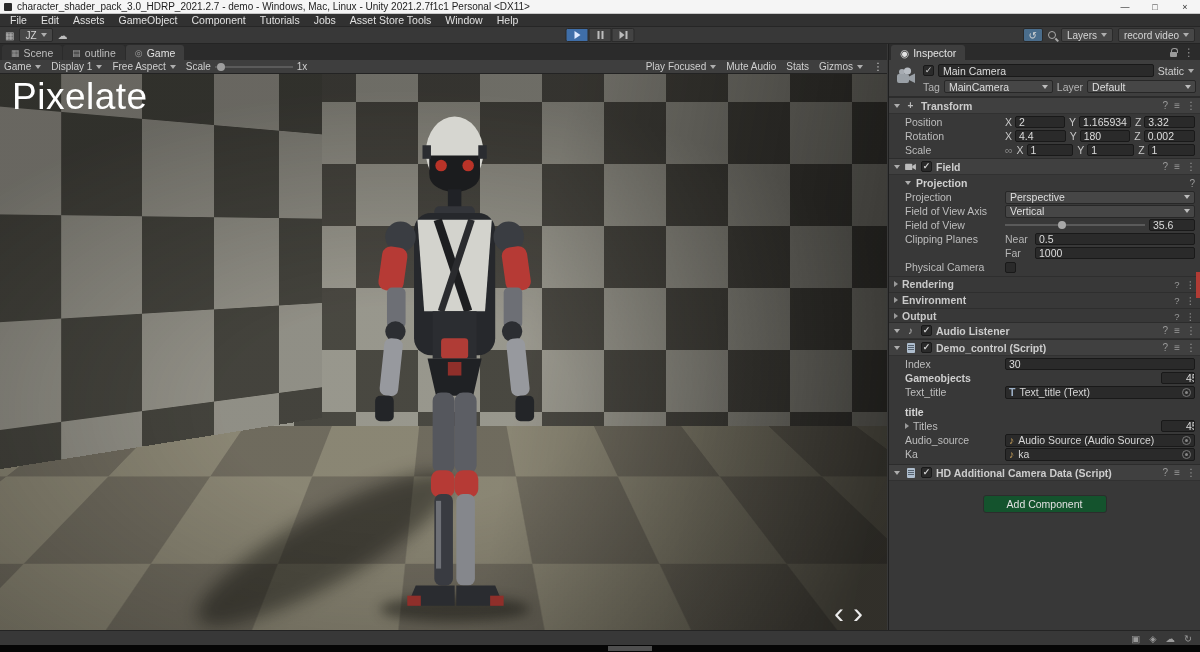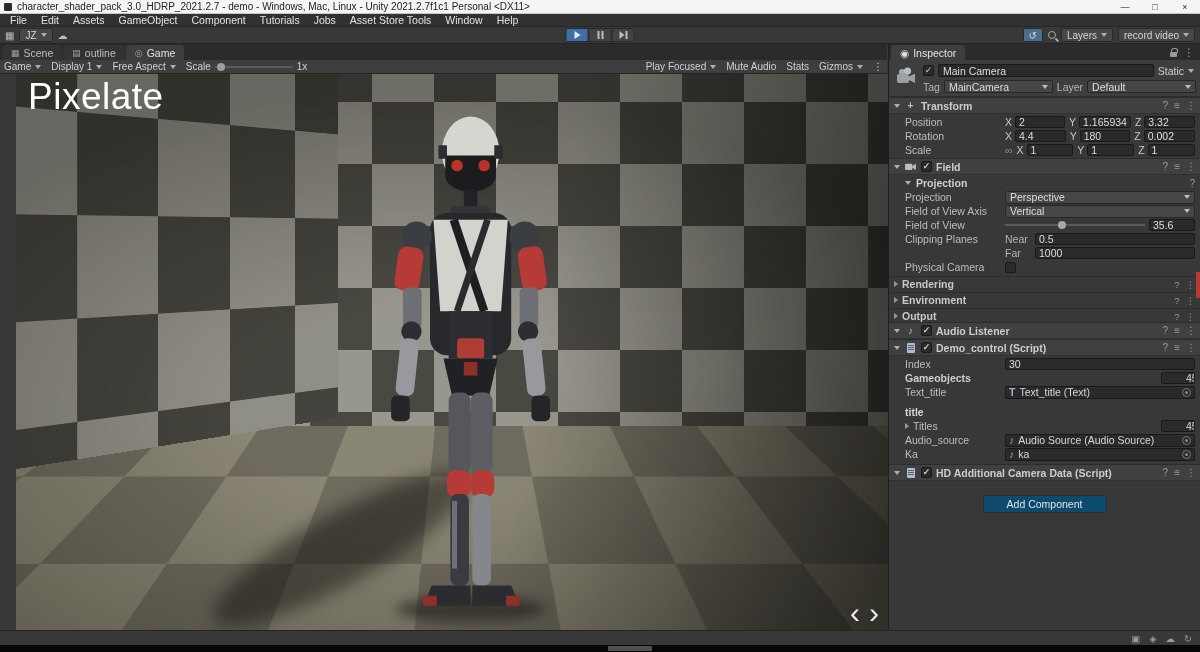--- a/index.html
+++ b/index.html
@@ -50,21 +50,21 @@
   .tab{height:15px;background:#333333;color:#bdbdbd;display:flex;align-items:center;gap:4px;padding:0 9px;border-radius:3px 3px 0 0;}
   .tab.active{background:#3e3e3e;color:#e2e2e2;}
   .tab .t-ico{font-size:9px;color:#9f9f9f;}
   .gv-toolbar{height:14px;background:#3e3e3e;border-bottom:1px solid #232323;display:flex;align-items:center;font-size:10px;color:#cfcfcf;padding:0 4px;gap:10px;}
   .gvt-item{display:flex;align-items:center;gap:4px;}
   .gvt-right{margin-left:auto;display:flex;align-items:center;gap:10px;}
   .scale-track{width:78px;height:2px;background:#5a5a5a;position:relative;}
   .scale-knob{position:absolute;left:2px;top:-3px;width:8px;height:8px;border-radius:50%;background:#9e9e9e;}
 
   
-  .viewport{position:absolute;left:16px;top:30px;width:887px;height:576px;background:#45443e;overflow:hidden;}
+  .viewport{position:absolute;left:0;top:30px;width:887px;height:576px;background:#45443e;overflow:hidden;}
   .wall-back{position:absolute;left:180px;right:0;top:0;height:352px;
     background:repeating-conic-gradient(#a8a69b 0% 25%, #504e47 0% 50%);background-size:124px 124px;background-position:-10px -34px;}
   .wall-left{position:absolute;left:-30px;top:-80px;width:520px;height:480px;
     background:repeating-conic-gradient(#9f9d93 0% 25%, #4a4942 0% 50%);background-size:220px 220px;
     transform:perspective(800px) rotateY(28deg);transform-origin:left center;}
   .floor{position:absolute;left:-300px;top:344px;width:1500px;height:520px;
     background:repeating-conic-gradient(#98937f 0% 25%, #7a7567 0% 50%);background-size:170px 170px;background-position:40px 0;
     transform:perspective(420px) rotateX(55deg);transform-origin:50% 0;}
   .shade{position:absolute;inset:0;
     background:linear-gradient(100deg, rgba(0,0,0,0) 58%, rgba(0,0,0,0.5) 96%),
@@ -120,21 +120,21 @@
   .slider-knob{position:absolute;top:2px;left:38%;width:8px;height:8px;border-radius:50%;background:#a8a8a8;}
   .fovnum{flex:0 0 46px;}
   .npair{display:flex;align-items:center;gap:4px;flex:1;}
   .nlbl{color:#b5b5b5;width:26px;}
   .objfld{flex:1;background:#2a2a2a;border:1px solid #191919;border-radius:2px;height:13px;display:flex;align-items:center;gap:4px;padding:0 3px;color:#d6d6d6;}
   .objfld .picker{margin-left:auto;width:9px;height:9px;border:1px solid #777;border-radius:50%;display:flex;align-items:center;justify-content:center;}
   .objfld .picker b{width:3px;height:3px;border-radius:50%;background:#888;}
   .gray{color:#8a8a8a;}
   .page-ico{width:8px;height:10px;background:#aebdcd;border-radius:1px;position:relative;flex-shrink:0;}
   .page-ico::after{content:"";position:absolute;left:1px;top:2px;width:6px;height:1px;background:#55616e;box-shadow:0 2px 0 #55616e,0 4px 0 #55616e;}
-  .add-btn{width:124px;height:18px;margin:14px auto 0;background:#0c4a6e;border:1px solid #2c2c2c;border-radius:3px;
+  .add-btn{width:124px;height:18px;margin:14px auto 0;background:#14532d;border:1px solid #2c2c2c;border-radius:3px;
     display:flex;align-items:center;justify-content:center;color:#e0e0e0;}
   .scroll-marker{position:absolute;right:0;top:228px;width:4px;height:26px;background:#b13b34;}
 
   
   .statusbar{position:absolute;left:0;top:630px;right:0;height:15px;background:#383838;border-top:1px solid #242424;
     display:flex;align-items:center;padding:0 8px;}
   .sb-right{margin-left:auto;display:flex;gap:9px;color:#9a9a9a;font-size:9.5px;}
   .taskbar{position:absolute;left:0;top:645px;right:0;height:7px;background:#060606;}
   .task-item{position:absolute;left:608px;top:1px;width:44px;height:5px;background:#4f4f4f;}
 </style>

